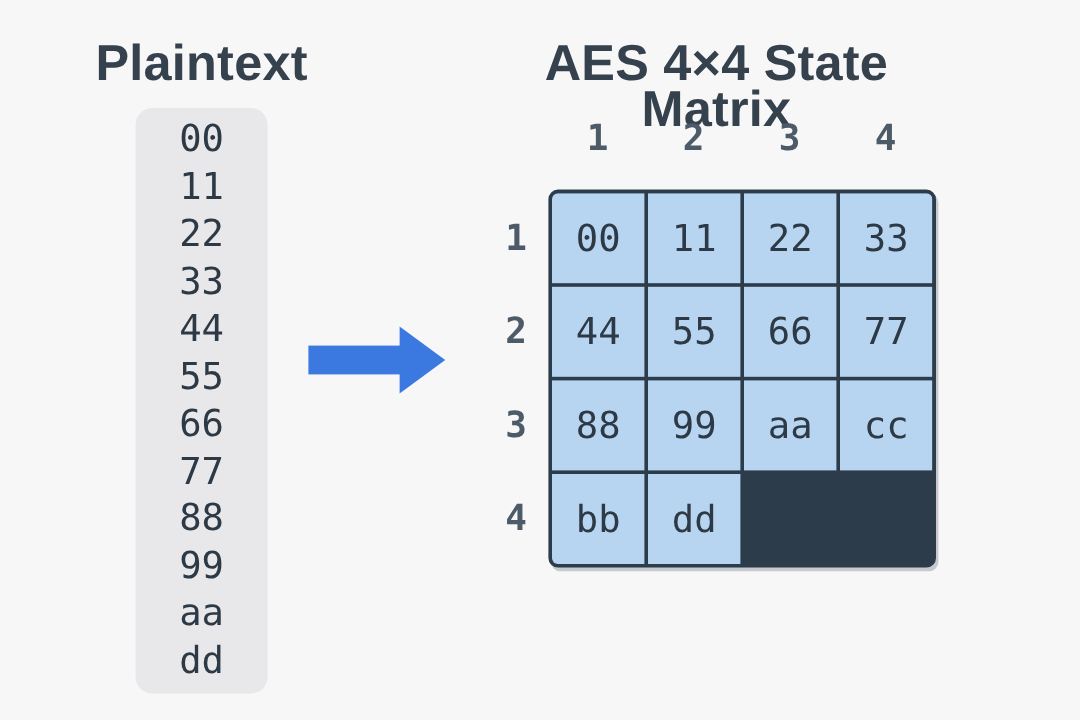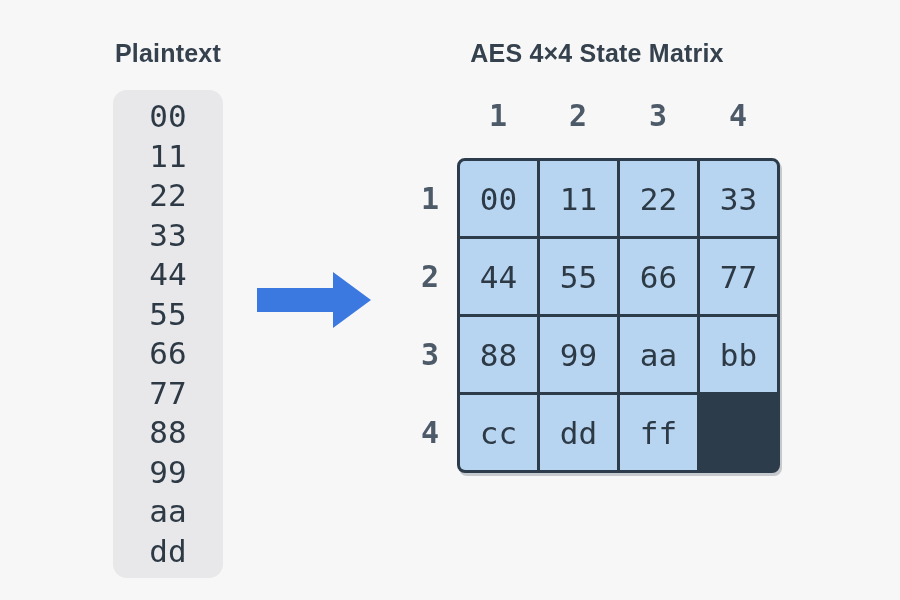--- a/index.html
+++ b/index.html
@@ -8,21 +8,21 @@
     background:#f7f7f8;
     font-family:"DejaVu Sans Mono","Liberation Mono",monospace;
     color:#2d3a46;
   }
   .stage{position:absolute;inset:0;}
 
   
   .title{
     position:absolute;top:34px;height:38px;
     font-family:"Liberation Sans","DejaVu Sans",sans-serif;
-    font-weight:bold;font-size:25px;line-height:38px;
+    font-weight:bold;font-size:42px;line-height:38px;
     color:#35424e;text-align:center;letter-spacing:.2px;
   }
   .title.left{left:48px;width:240px;}
   .title.right{left:407px;width:380px;}
 
   
   .plain-box{
     position:absolute;left:113px;top:90px;width:110px;height:488px;
     background:#e8e8ea;border-radius:14px;
     display:flex;flex-direction:column;justify-content:center;
@@ -109,19 +109,18 @@
     <div class="cell">11</div>
     <div class="cell">22</div>
     <div class="cell">33</div>
     <div class="cell">44</div>
     <div class="cell">55</div>
     <div class="cell">66</div>
     <div class="cell">77</div>
     <div class="cell">88</div>
     <div class="cell">99</div>
     <div class="cell">aa</div>
+    <div class="cell">cc</div>
     <div class="cell">bb</div>
-    <div class="cell">cc</div>
     <div class="cell">dd</div>
-    <div class="cell">ff</div>
   </div>
 
 </div>
 
 </body></html>

